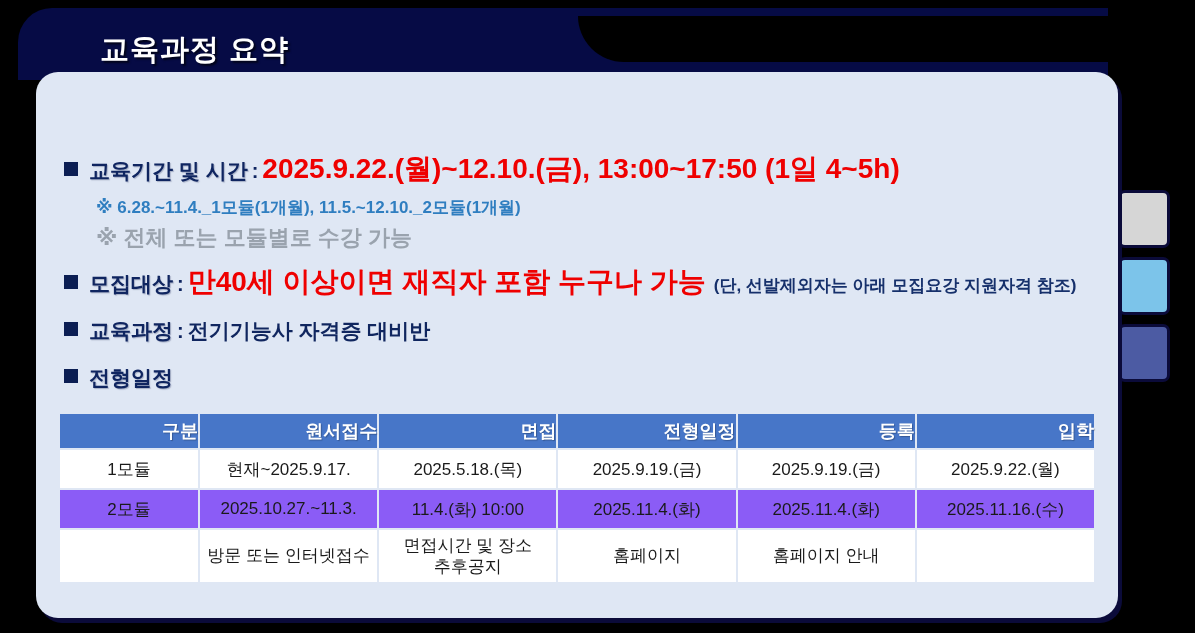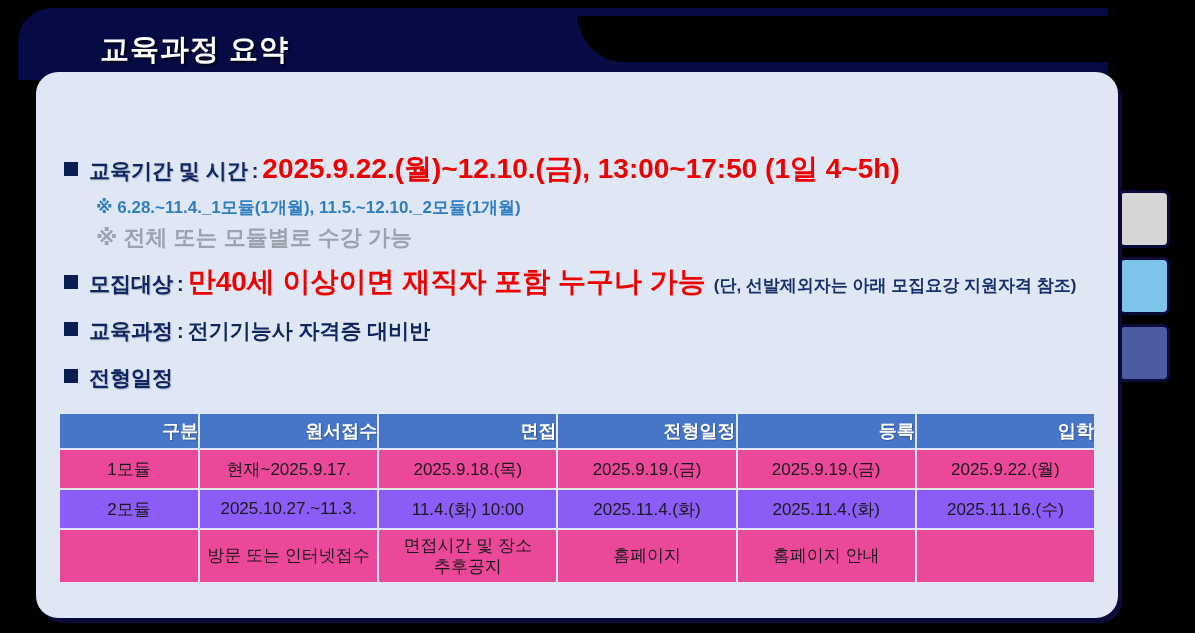--- a/index.html
+++ b/index.html
@@ -179,21 +179,21 @@
   table.sched th {
     background: #4776c8;
     color: #ffffff;
     font-size: 18px;
     font-weight: bold;
     height: 34px;
     text-align: right;
     text-shadow: 1px 1px 1px rgba(0,0,0,0.25);
   }
   table.sched td {
-    background: #ec4899;
+    background: #ffffff;
     color: #1a1a1a;
     font-size: 17px;
     font-weight: normal;
     height: 38px;
     text-align: center;
     vertical-align: middle;
   }
   table.sched tr.row-alt td {
     background: #8b5cf6;
   }
@@ -259,21 +259,21 @@
               <th>면접</th>
               <th>전형일정</th>
               <th>등록</th>
               <th>입학</th>
             </tr>
         </thead>
         <tbody id="tbody-rows">
             <tr>
               <td>1모듈</td>
               <td>현재~2025.9.17.</td>
-              <td>2025.9.18.(목)</td>
+              <td>2025.5.18.(목)</td>
               <td>2025.9.19.(금)</td>
               <td>2025.9.19.(금)</td>
               <td>2025.9.22.(월)</td>
             </tr>
             <tr class="row-alt">
               <td>2모듈</td>
               <td>2025.10.27.~11.3.</td>
               <td>11.4.(화) 10:00</td>
               <td>2025.11.4.(화)</td>
               <td>2025.11.4.(화)</td>

